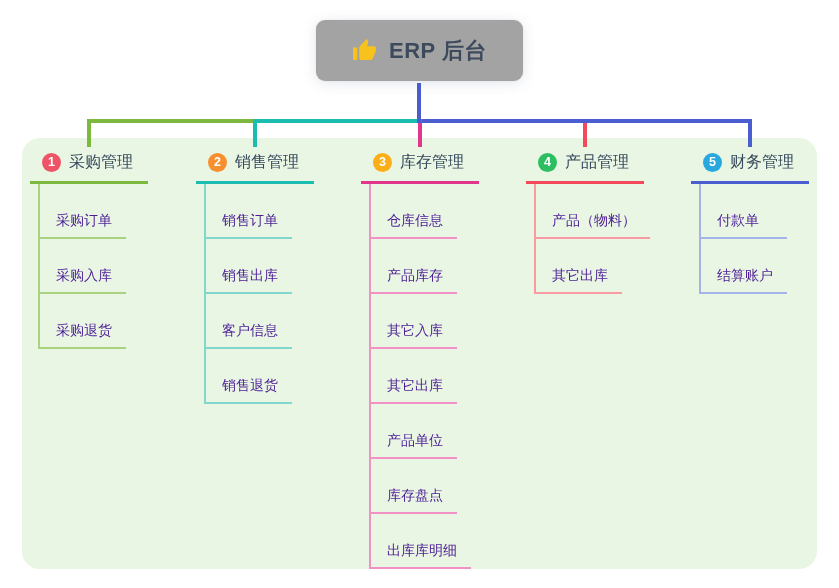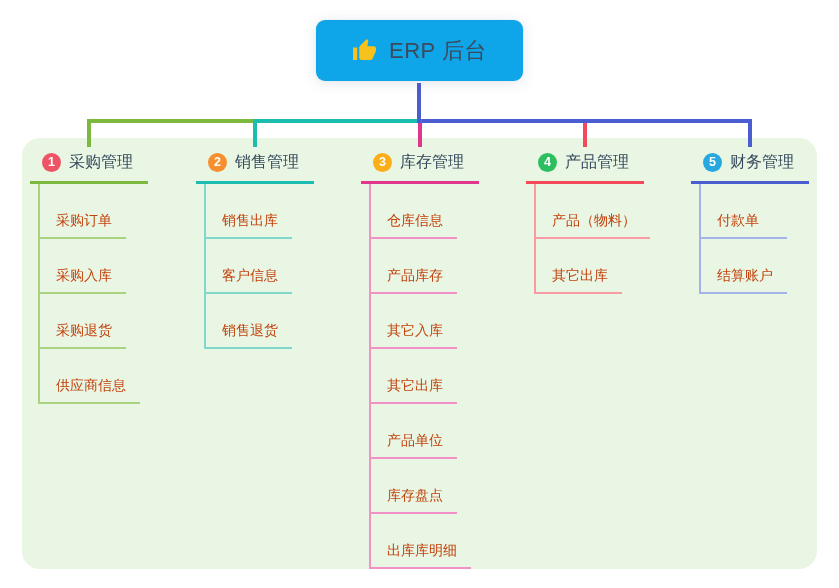--- a/index.html
+++ b/index.html
@@ -5,25 +5,25 @@
   html,body{margin:0;padding:0;}
   body{
     width:839px;height:588px;position:relative;overflow:hidden;
     background:#ffffff;
     font-family:"Liberation Sans","DejaVu Sans",sans-serif;
     color:#3c4858;
   }
   
   .root-node{
     position:absolute;left:316px;top:20px;width:207px;height:61px;
-    background:#0ea5e9;border-radius:9px;
+    background:#a3a3a3;border-radius:9px;
     box-shadow:0 2px 14px rgba(60,80,120,.14), 0 0 0 1px rgba(0,0,0,.02);
     display:flex;align-items:center;justify-content:center;gap:12px;
     font-size:22px;letter-spacing:.5px;color:#3d4a5c;
-    z-index:3;cursor:default;
+    z-index:3;cursor:default;font-weight:bold;
   }
   .root-node .thumb{width:25px;height:25px;display:inline-block;flex:0 0 auto;}
   
   .panel{
     position:absolute;left:22px;top:138px;width:795px;height:431px;
     background:#e9f6e4;border-radius:18px;z-index:0;
   }
   
   svg.connectors{position:absolute;left:0;top:0;z-index:2;pointer-events:none;}
   
@@ -40,21 +40,21 @@
     background:var(--b);color:#ffffff;
     font-size:12.5px;font-weight:bold;line-height:19px;text-align:center;
   }
   .children{
     margin-left:8px;border-left:2px solid var(--cl);width:fit-content;
   }
   .child{
     width:fit-content;min-width:86px;box-sizing:border-box;
     padding:26px 14px 7px 16px;
     border-bottom:2px solid var(--cl);
-    font-size:14px;line-height:20px;color:#c2410c;white-space:nowrap;
+    font-size:14px;line-height:20px;color:#4c1d95;white-space:nowrap;
     cursor:default;
   }
 </style>
 </head>
 <body>
 
 <div class="panel"></div>
 
 <svg class="connectors" width="839" height="588">
     <path d="M 89 147 V 121 H 421" stroke="#7cb93e" stroke-width="4" fill="none"></path>
@@ -77,29 +77,29 @@
 <div class="branches">
     <div class="branch" style="left: 30px; --c: #7cb93e; --cl: #a9d37f; --b: #ee5465;">
     <div class="branch-title">
       <span class="badge">1</span>
       <span class="title-text">采购管理</span>
     </div>
     <div class="children">
         <div class="child">采购订单</div>
         <div class="child">采购入库</div>
         <div class="child">采购退货</div>
-        <div class="child">供应商信息</div>
       </div>
   </div>
     <div class="branch" style="left: 196px; --c: #1cbdb1; --cl: #82d7cd; --b: #f78f2e;">
     <div class="branch-title">
       <span class="badge">2</span>
       <span class="title-text">销售管理</span>
     </div>
     <div class="children">
+        <div class="child">销售订单</div>
         <div class="child">销售出库</div>
         <div class="child">客户信息</div>
         <div class="child">销售退货</div>
       </div>
   </div>
     <div class="branch" style="left: 361px; --c: #e0368c; --cl: #f191c5; --b: #fbae17;">
     <div class="branch-title">
       <span class="badge">3</span>
       <span class="title-text">库存管理</span>
     </div>

